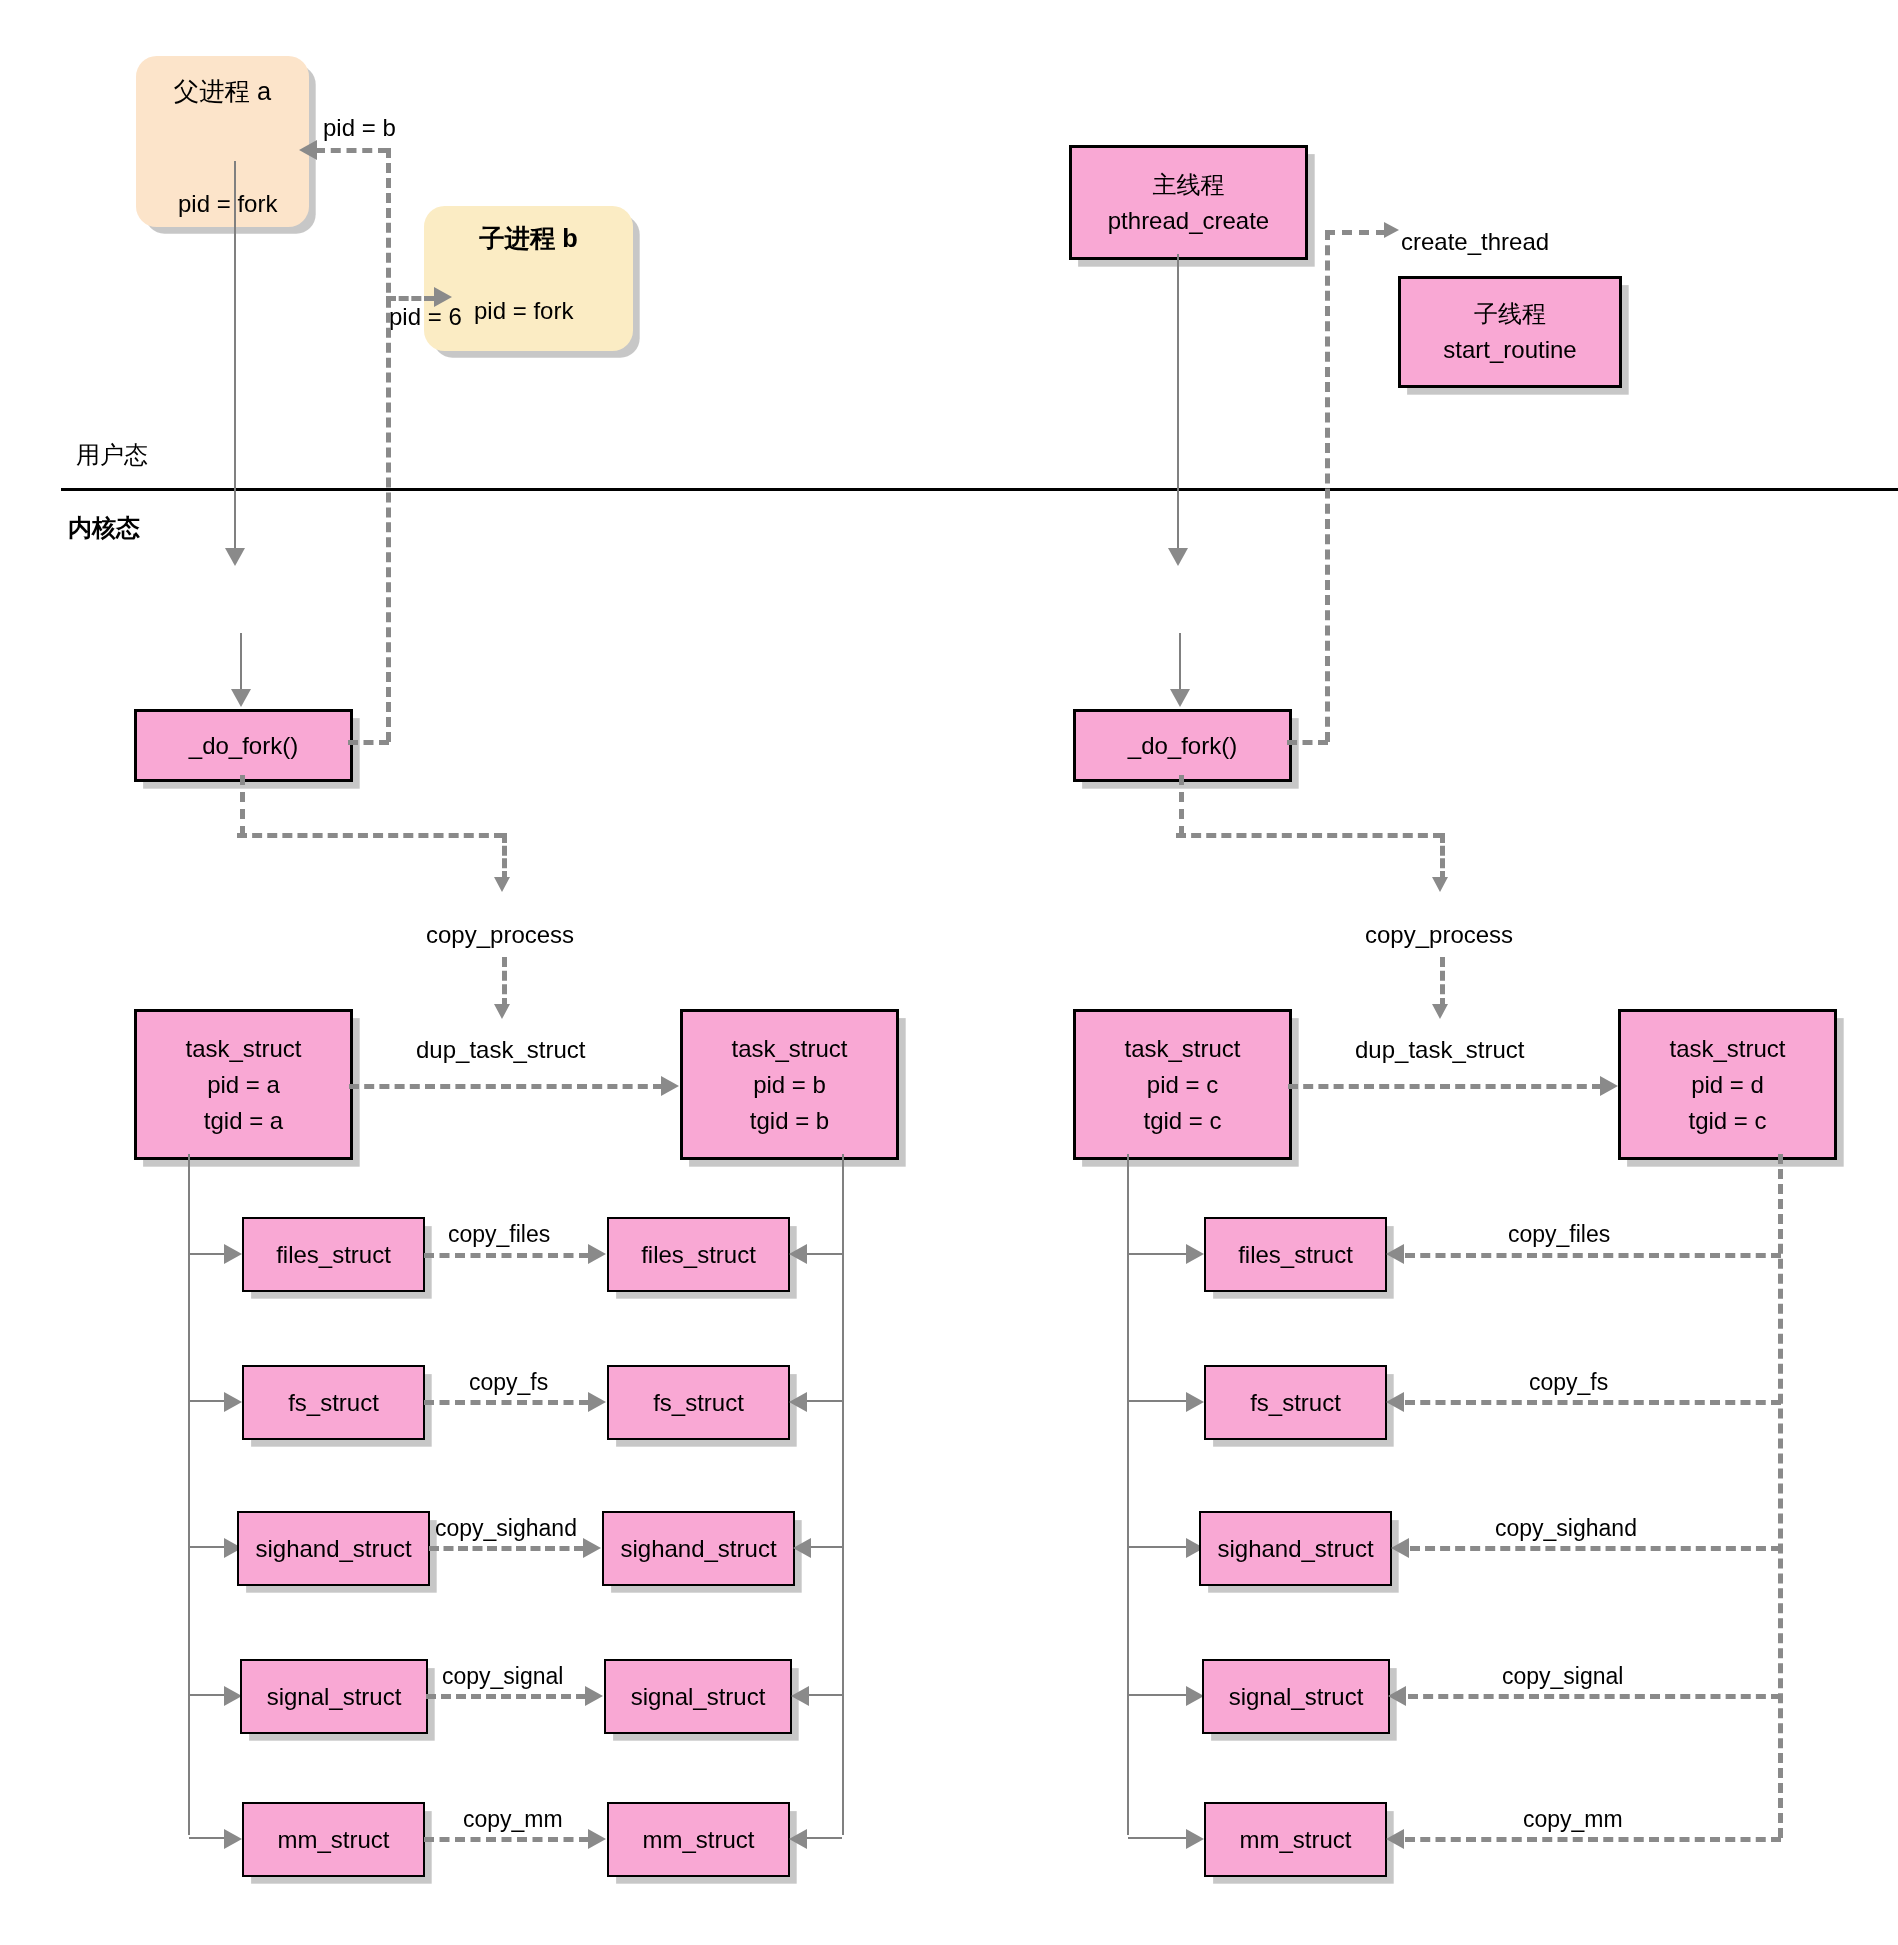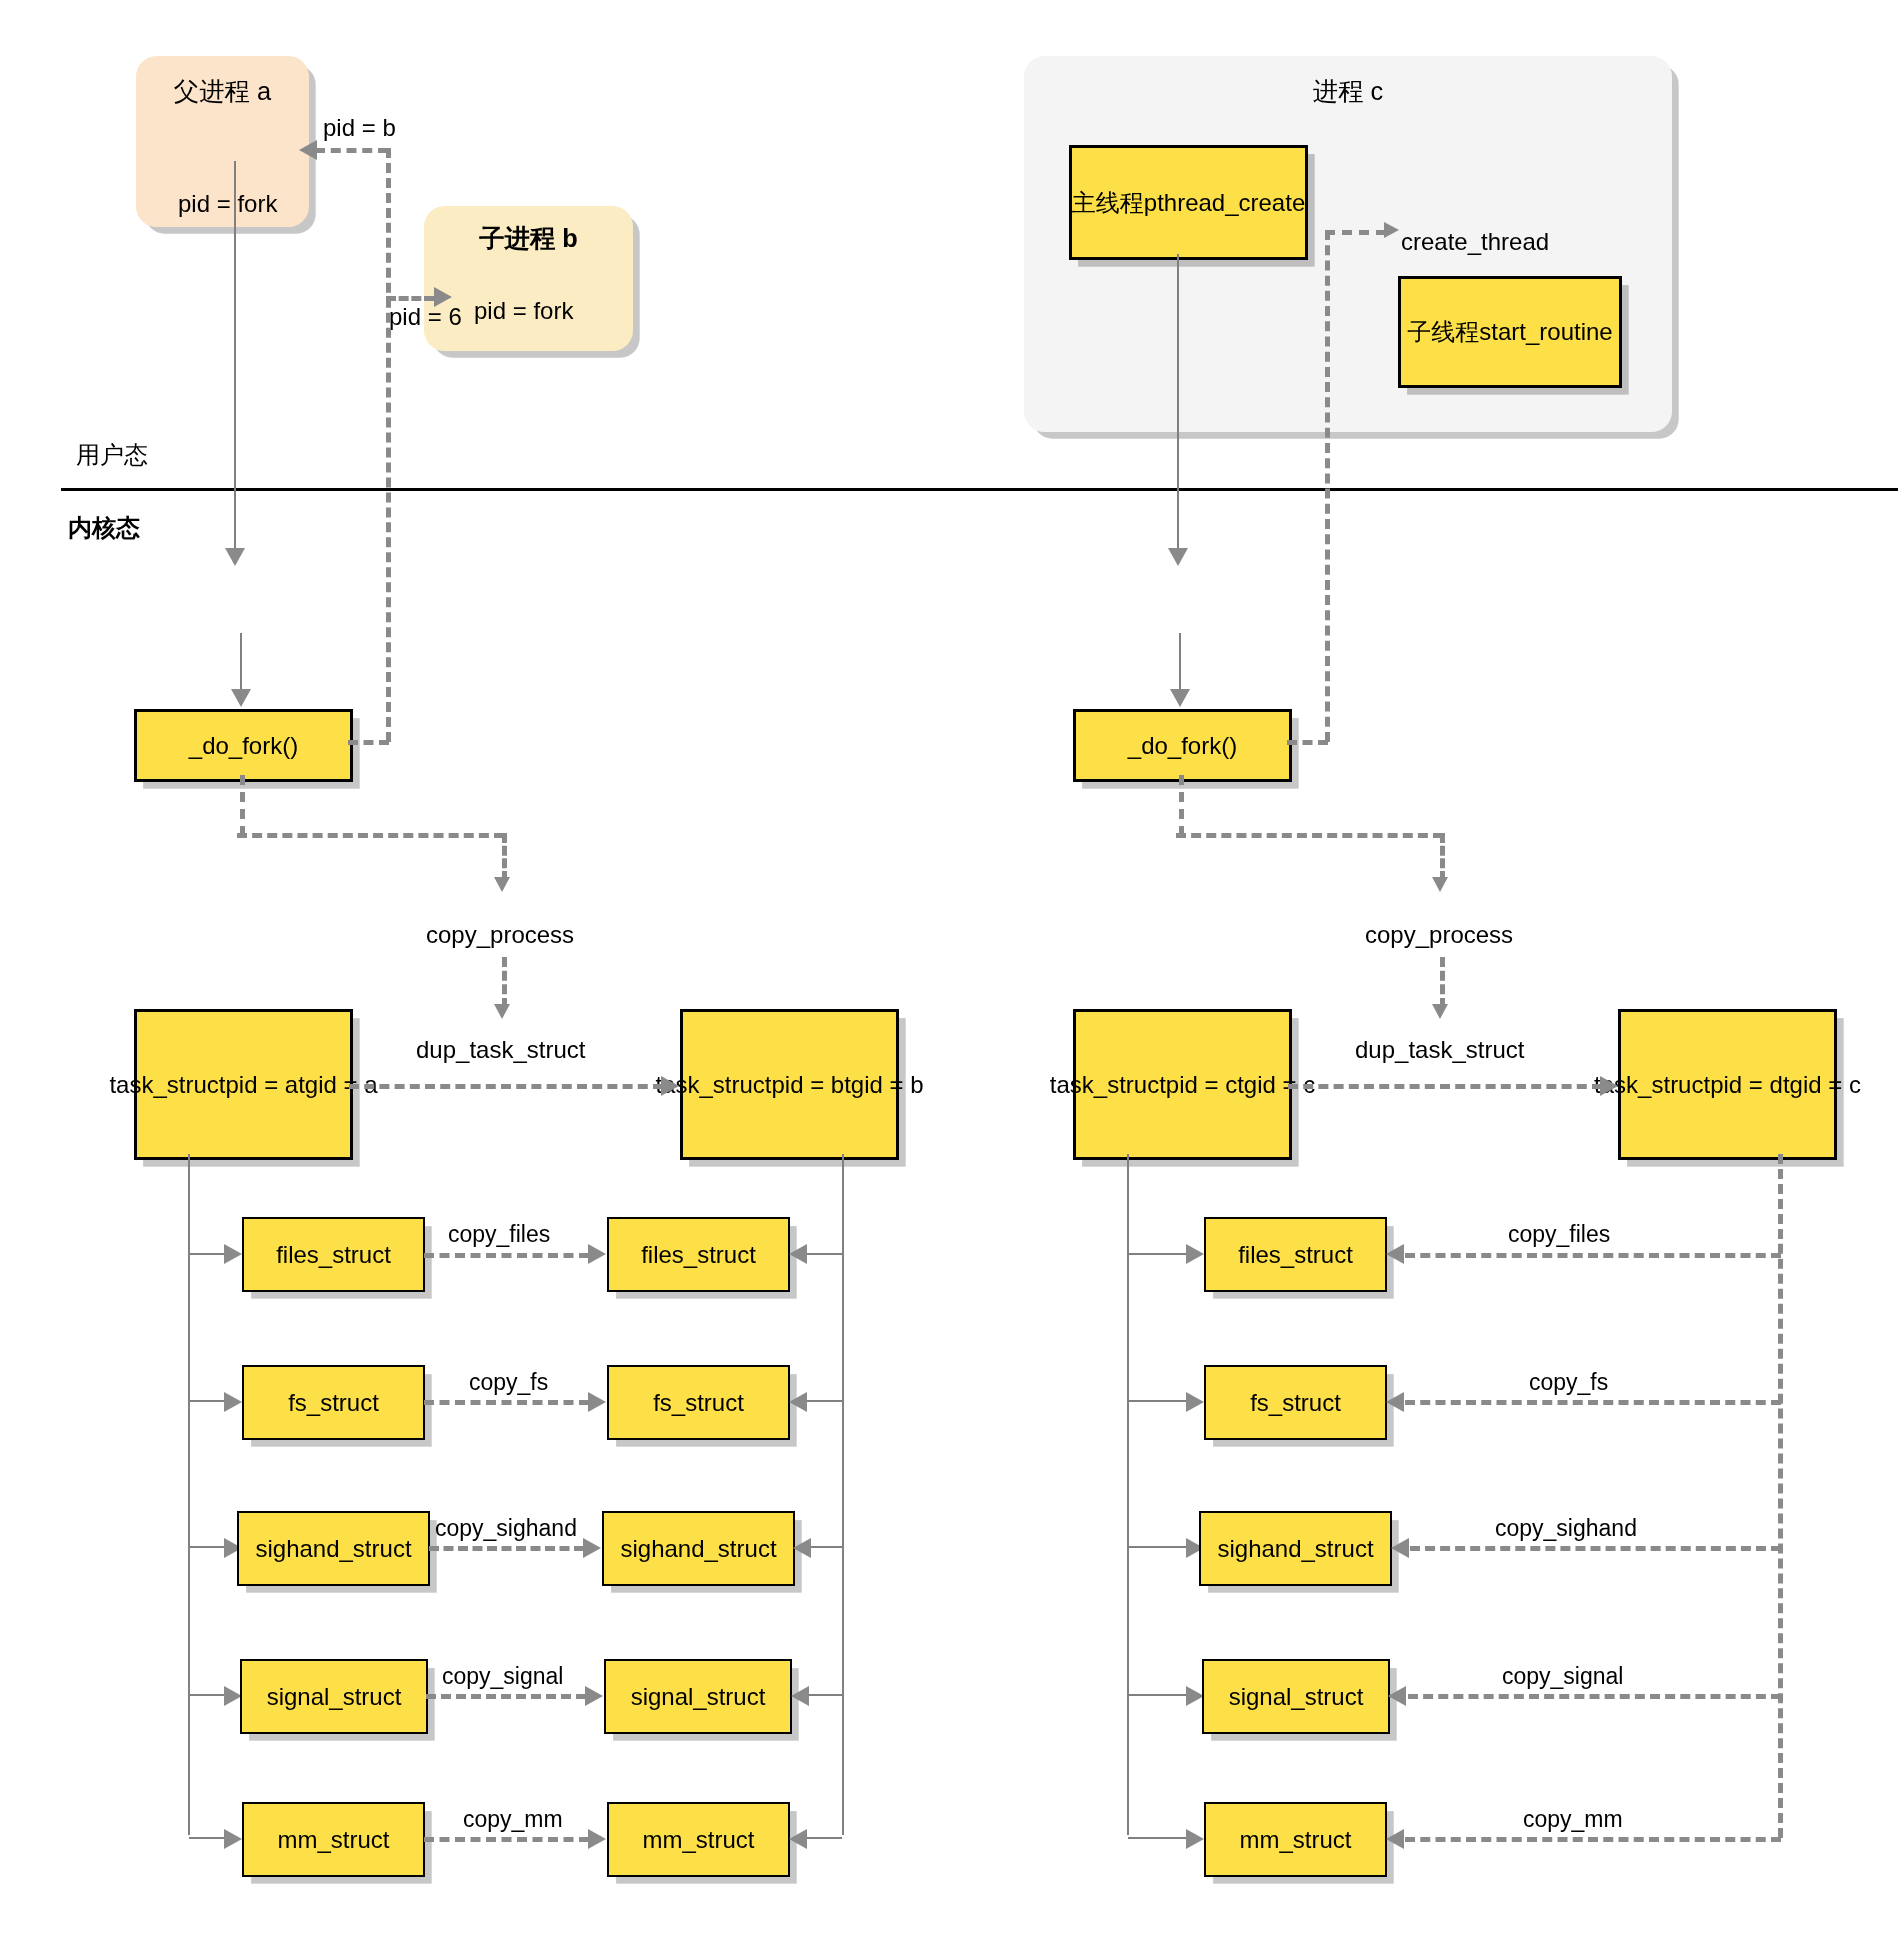--- a/index.html
+++ b/index.html
@@ -4,23 +4,23 @@
 <style>
   html,body{margin:0;padding:0;background:#ffffff;}
   body{font-family:"Liberation Sans","DejaVu Sans",sans-serif;}
   #canvas{position:relative;width:1898px;height:1946px;background:#fff;overflow:hidden;}
 
   
   .round-box{position:absolute;border-radius:20.6px;box-shadow:7.9px 7.9px 0 -1.2px rgba(0,0,0,0.22);}
   .round-box .title{position:absolute;left:0;right:0;text-align:center;font-size:25.4px;color:#000;}
 
   
-  .rect{position:absolute;background:#fde047;border:3px solid #000000;
+  .rect{position:absolute;background:#f9a8d4;border:3px solid #000000;
         box-shadow:7.9px 7.9px 0 -1.2px rgba(0,0,0,0.22);
-        display:flex;align-items:center;justify-content:center;}
+        display:flex;flex-direction:column;align-items:center;justify-content:center;}
   .rect .ln{font-size:24px;color:#000;line-height:1.5;white-space:nowrap;}
   .rect.thin{border-width:2.4px;}
 
   
   .txt{position:absolute;font-size:24px;color:#000;white-space:nowrap;}
   .txt.sm{font-size:23px;}
 
   
   .vline{position:absolute;width:2.4px;background:#808080;}
   .hline{position:absolute;height:2.4px;background:#808080;}
@@ -44,23 +44,20 @@
   <div class="round-box" style="left:136px;top:56px;width:173px;height:171px;background:#fce4ca;">
     <div class="title" style="top:19.4px;">父进程 a</div>
     <div class="txt" style="left:42px;top:134px;">pid = fork</div>
   </div>
 
   <div class="round-box" style="left:424px;top:206px;width:209px;height:145px;background:#fbecc4;">
     <div class="title" style="top:15.7px;font-weight:bold;">子进程 b</div>
     <div class="txt" style="left:50px;top:91px;">pid = fork</div>
   </div>
 
-  <div class="round-box" style="left:1024px;top:56px;width:648px;height:376px;background:#f4f4f4;">
-    <div class="title" style="top:19.4px;">进程 c</div>
-  </div>
 
   <div class="rect" style="left:1069px;top:145px;width:233px;height:109px;">
     <div class="ln">主线程</div>
     <div class="ln">pthread_create</div>
   </div>
 
   <div class="rect" style="left:1398px;top:276px;width:218px;height:106px;">
     <div class="ln">子线程</div>
     <div class="ln">start_routine</div>
   </div>

